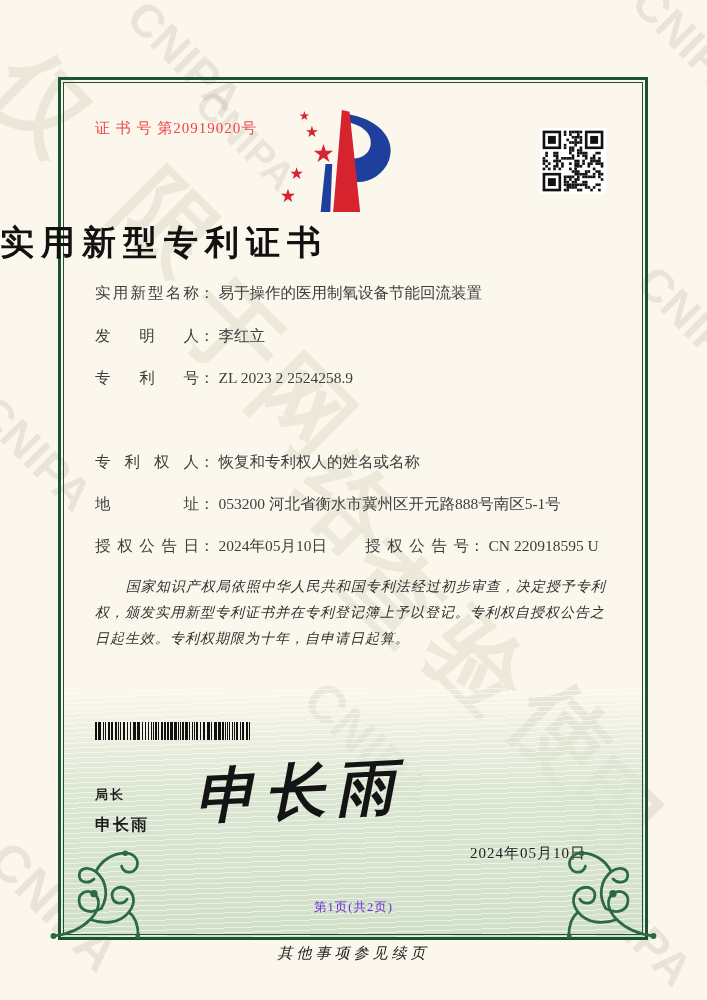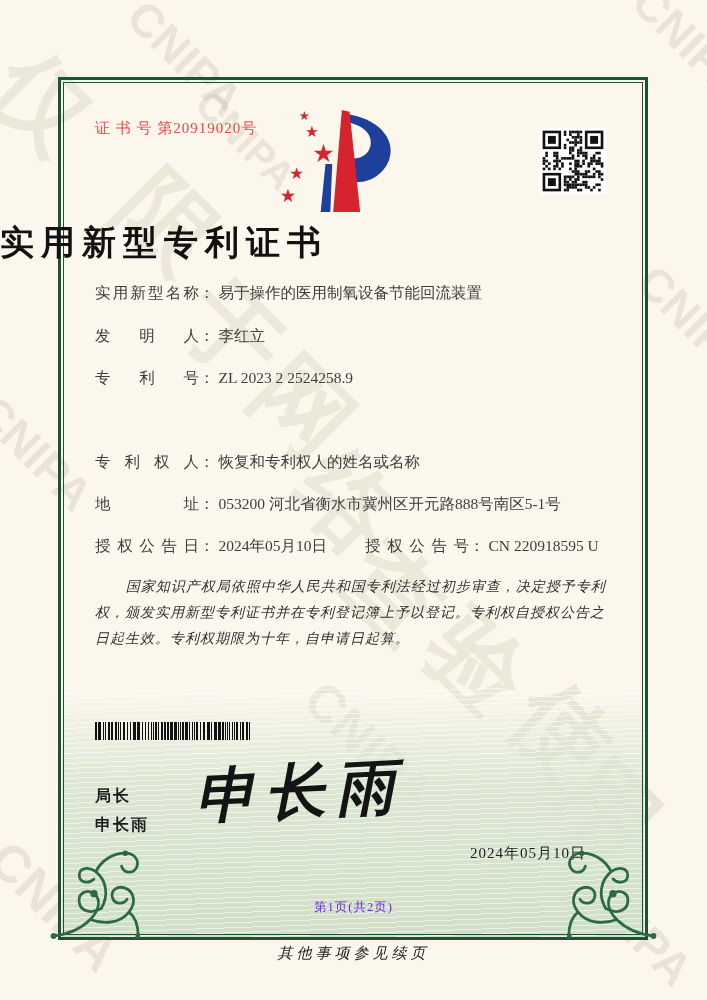--- a/index.html
+++ b/index.html
@@ -31,21 +31,21 @@
   .row{position:absolute;left:95px;font-size:15.5px;color:#3d3d3d;white-space:nowrap;}
   .flabel{display:inline-block;width:104px;text-align:justify;text-align-last:justify;vertical-align:bottom;}
   .colon{margin-right:4px;}
   .r1{top:283px}.r2{top:326px}.r3{top:368px}.r4{top:410px}.r5{top:452px}.r6{top:494px}.r7{top:536px}
   .grant2{position:absolute;left:270px;top:0;}
   .r7{width:520px;}
   .paras{position:absolute;left:95px;top:574px;width:518px;}
   .para{font-size:14px;line-height:26px;letter-spacing:1px;text-indent:2.2em;color:#2f2f2f;
         font-style:italic;margin:0 0 7px 0;}
   .barcode{position:absolute;left:95px;top:722px;width:160px;height:18px;}
-  .signer-title{position:absolute;left:95px;top:786px;font-size:16px;font-weight:bold;color:#1c1c1c;
+  .signer-title{position:absolute;left:95px;top:786px;font-size:13px;font-weight:bold;color:#1c1c1c;
         font-family:"Liberation Sans",sans-serif;letter-spacing:2px;}
   .signer-name{position:absolute;left:95px;top:815px;font-size:16px;font-weight:bold;color:#1c1c1c;
         font-family:"Liberation Sans",sans-serif;letter-spacing:2px;}
   .signature{position:absolute;left:195px;top:752px;font-size:60px;font-style:italic;font-weight:600;
         color:#141414;letter-spacing:10px;transform:rotate(-3deg);white-space:nowrap;}
   .issue-date{position:absolute;left:470px;top:844px;font-size:15px;color:#222;letter-spacing:1px;}
   .page-info{position:absolute;left:0;top:899px;width:100%;text-align:center;font-size:12.5px;color:#6d28d9;
         letter-spacing:1px;}
   .cont-note{position:absolute;left:0;top:944px;width:100%;text-align:center;font-size:15px;color:#222;
         font-style:italic;letter-spacing:4px;}

